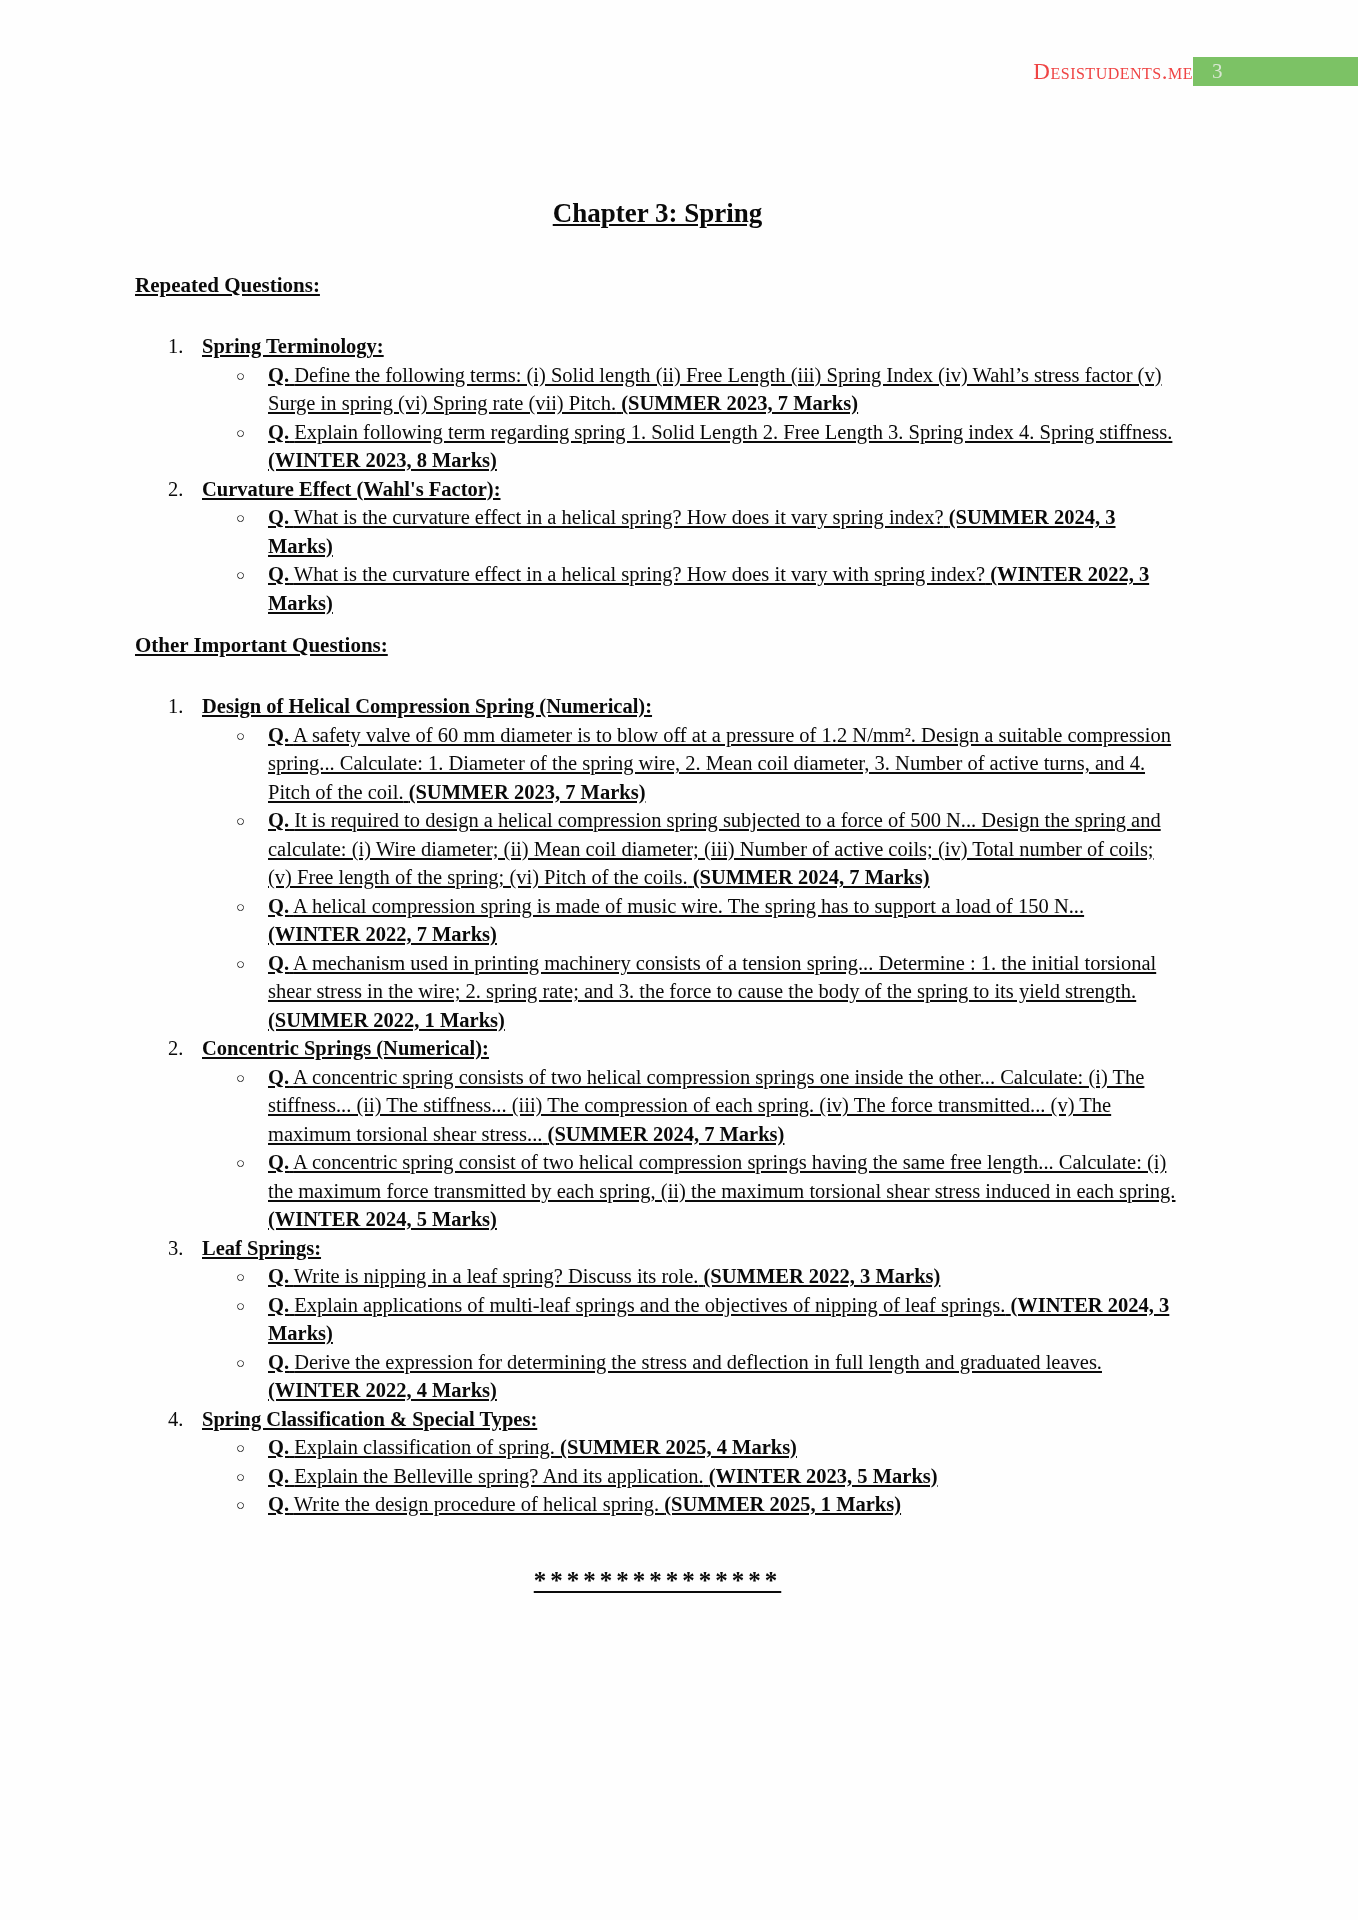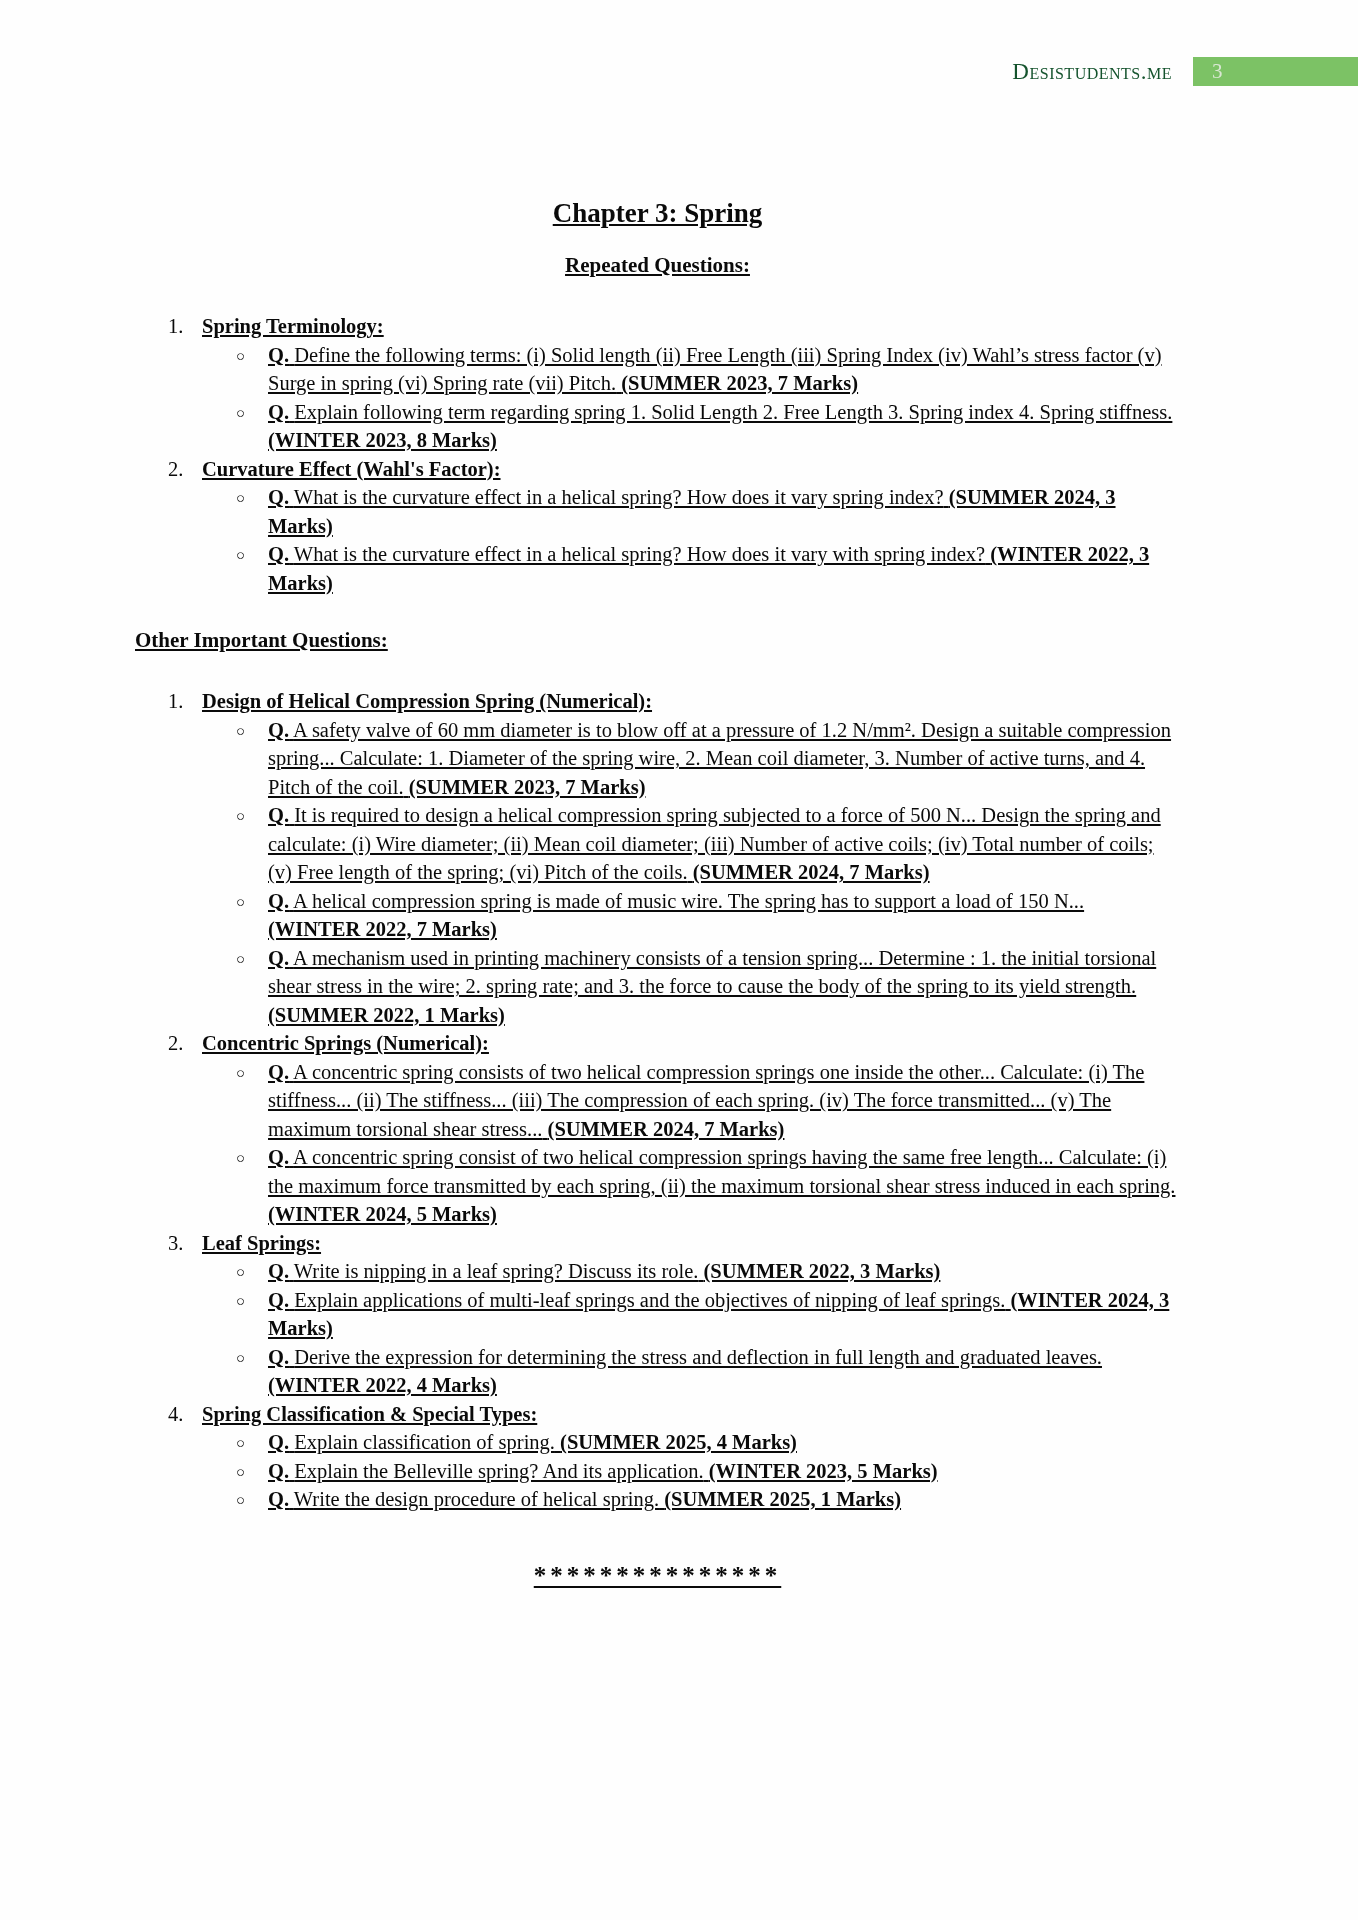--- a/index.html
+++ b/index.html
@@ -18,22 +18,21 @@
     display:flex;
     justify-content:flex-end;
     align-items:center;
     padding-top:57px;
     height:29px;
   }
   .site-name{
     font-variant:small-caps;
     font-size:23px;
     letter-spacing:0.5px;
-    color:#14532d;
-    margin-right:21px;
+    color:#ef4444;
     line-height:29px;
   }
   .page-badge{
     width:165px;height:29px;
     background:#7cc265;
     display:flex;align-items:center;
     box-sizing:border-box;
     padding-left:19px;
   }
   .page-badge .num{
@@ -54,22 +53,22 @@
     text-align:center;
     font-weight:bold;
     font-size:27px;
     line-height:34px;
   }
   .section-heading{
     font-weight:bold;
     font-size:21px;
     line-height:26px;
   }
-  .section-heading.first{margin-top:22px;text-align:center;}
-  .section-heading.second{margin-top:30px;}
+  .section-heading.first{margin-top:42px;}
+  .section-heading.second{margin-top:15px;}
   .topics{margin-top:34px;}
   .topic-head{
     position:relative;
     padding-left:67px;
   }
   .topic-num{
     position:absolute;
     left:33px;
     font-weight:normal;
   }

